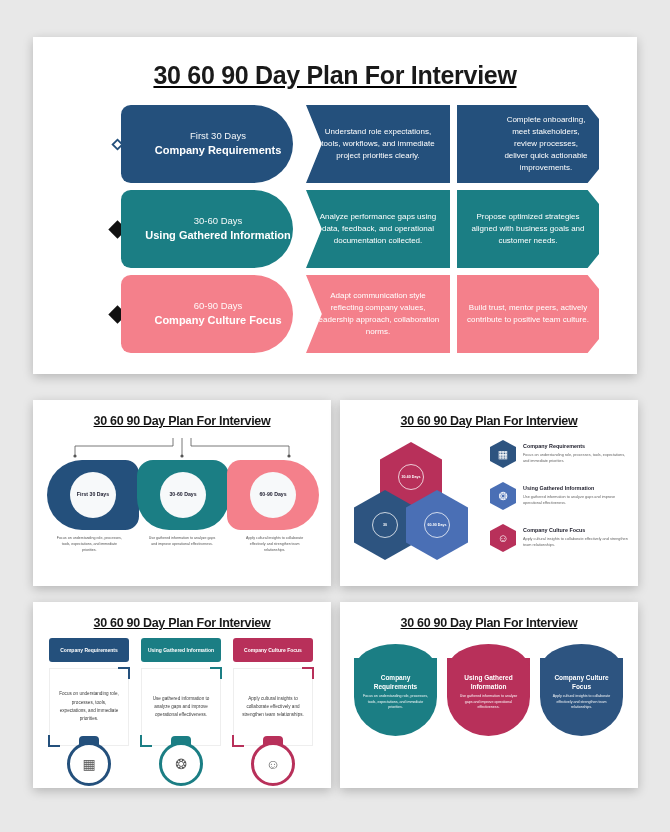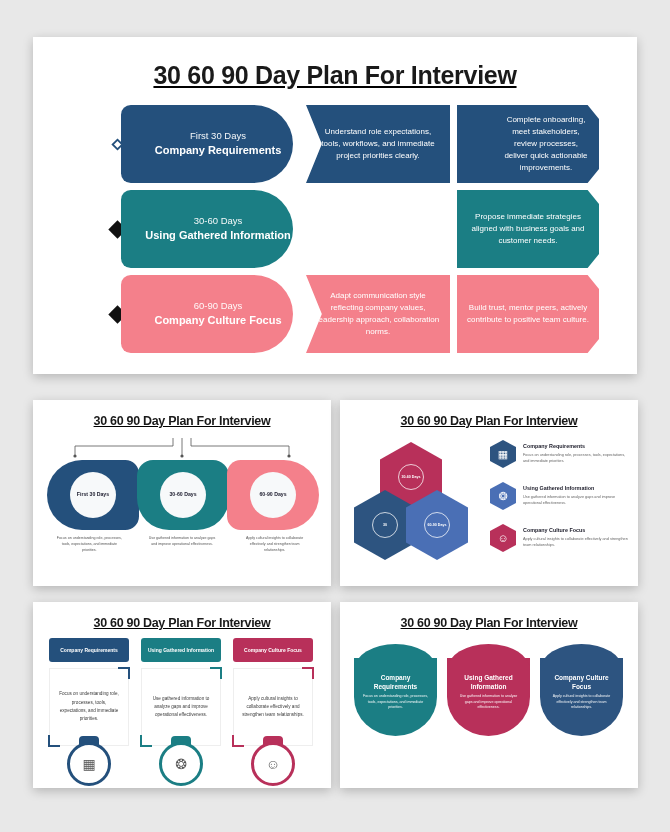--- a/index.html
+++ b/index.html
@@ -196,21 +196,22 @@
         <div class="mid-block" id="m0m" style="background: rgb(36, 80, 124);">Understand role expectations, tools, workflows, and immediate project priorities clearly.</div>
         <div class="end-block" id="m0e" style="background: rgb(36, 80, 124); padding-left: 46px;">Complete onboarding, meet stakeholders, review processes, deliver quick actionable improvements.</div>
       </div>
 
       <div class="row">
         <div class="diamond filled"></div>
         <div class="label-block" id="m1l" style="background: rgb(27, 126, 132);">
           <div class="label-days">30-60 Days</div>
           <div class="label-name">Using Gathered Information</div>
         </div>
-        <div class="end-block" id="m1e" style="background: rgb(27, 126, 132);">Propose immediate strategies aligned with business goals and customer needs.</div>
+        <div class="mid-block" id="m1m" style="background: rgb(27, 126, 132);">Analyze performance gaps using data, feedback, and operational documentation collected.</div>
+        <div class="end-block" id="m1e" style="background: rgb(27, 126, 132);">Propose optimized strategies aligned with business goals and customer needs.</div>
       </div>
 
       <div class="row">
         <div class="diamond filled"></div>
         <div class="label-block" id="m2l" style="background: rgb(244, 128, 139);">
           <div class="label-days">60-90 Days</div>
           <div class="label-name">Company Culture Focus</div>
         </div>
         <div class="mid-block" id="m2m" style="background: rgb(244, 128, 139);">Adapt communication style reflecting company values, leadership approach, collaboration norms.</div>
         <div class="end-block" id="m2e" style="background: rgb(244, 128, 139);">Build trust, mentor peers, actively contribute to positive team culture.</div>

